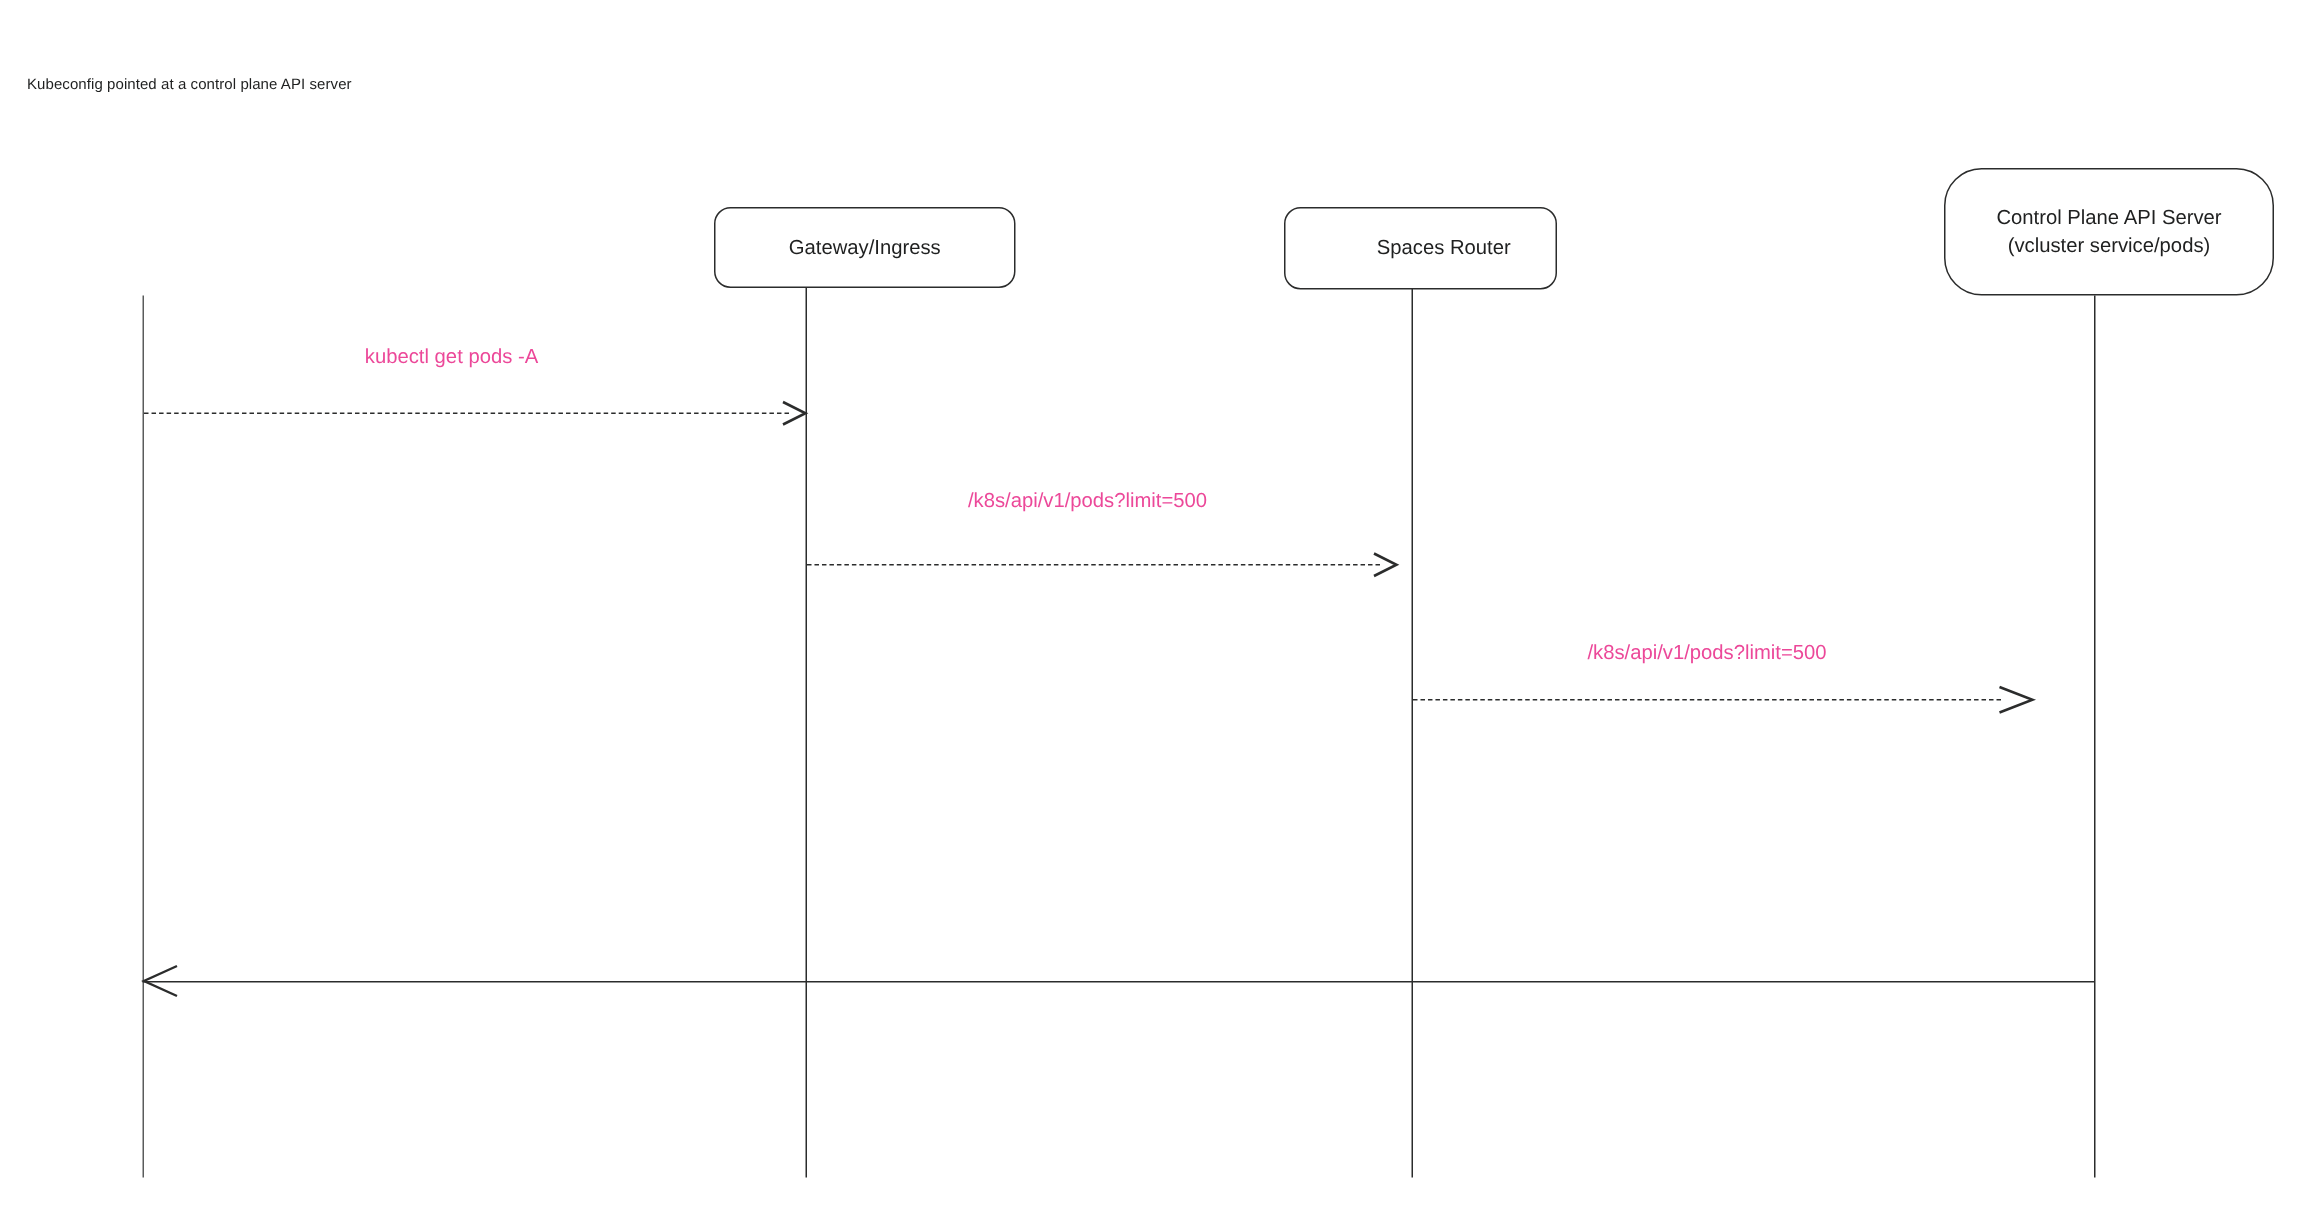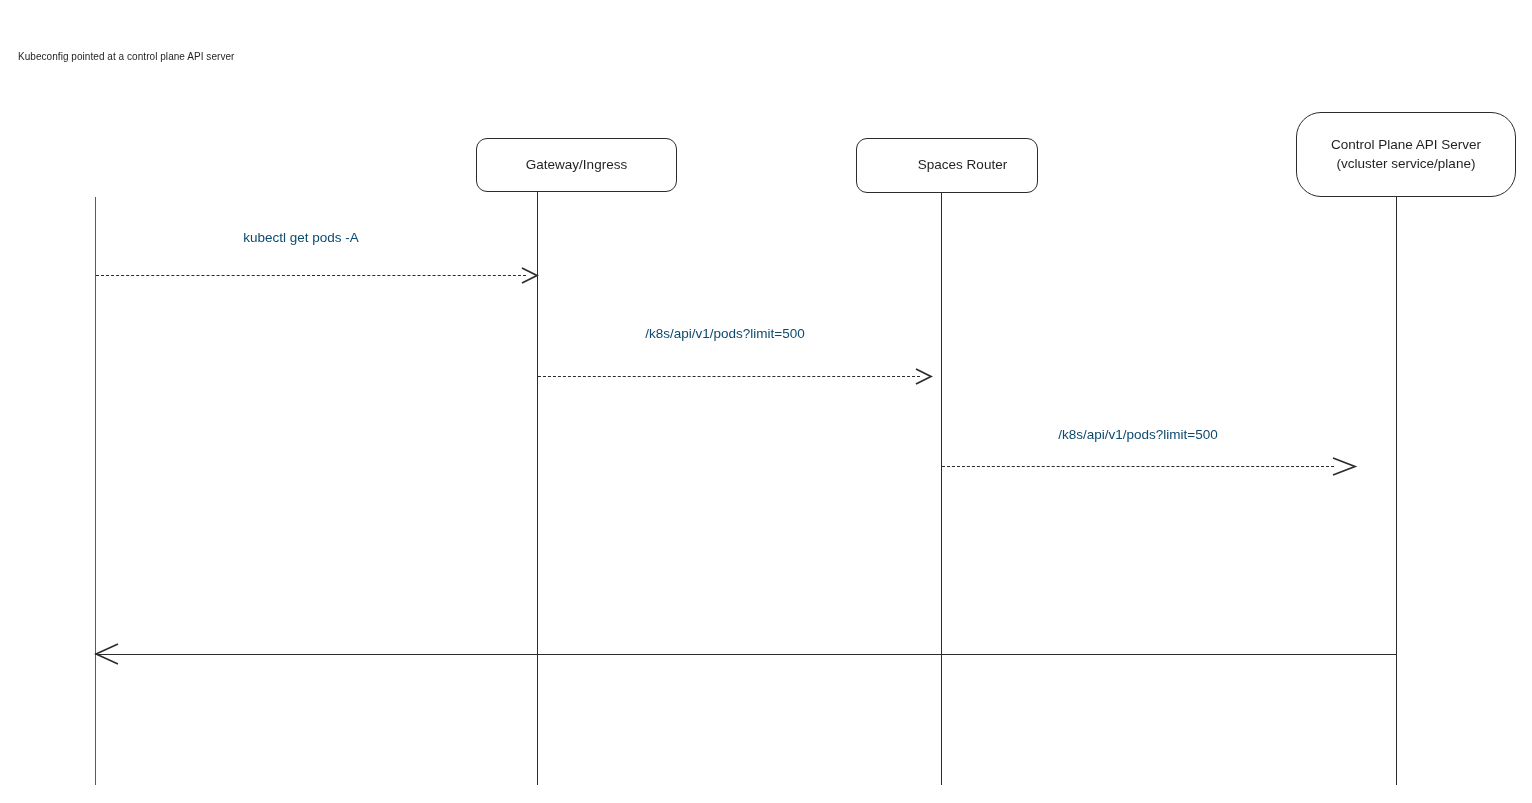--- a/index.html
+++ b/index.html
@@ -54,21 +54,21 @@
     position: absolute;
     width: 0;
     border-left: 1.4px solid #5a5c5c;
     z-index: 1;
   }
   .lifeline.dark { border-left-color: #2b2c2c; }
 
   .msg-label {
     position: absolute;
     font-size: 13.5px;
-    color: #0c4a6e;
+    color: #ec4899;
     white-space: nowrap;
     transform: translateX(-50%);
     z-index: 4;
   }
 
   .msg-line {
     position: absolute;
     height: 0;
     z-index: 2;
   }
@@ -103,21 +103,21 @@
   <div class="actor-box" id="actor-gateway" style="left:436px; top:138px; width:201px; height:54px;margin-left:40px;">
     <span>Gateway/Ingress</span>
   </div>
 
   <div class="actor-box" id="actor-spaces-router" style="left:856px; top:138px; width:182px; height:55px;padding-left:31px;">
     <span>Spaces Router</span>
   </div>
 
   <div class="actor-box" id="actor-control-plane" style="left:1296px; top:112px; width:220px; height:85px; flex-direction:column;border-radius:25px;">
     <span>Control Plane API Server</span>
-    <span>(vcluster service/plane)</span>
+    <span>(vcluster service/pods)</span>
   </div>
 
   <div class="msg-label" style="left:301px; top:230px;">kubectl get pods -A</div>
   <div class="msg-line dashed" style="left:96px; top:275px; width:430px;"></div>
   <div class="arrowhead" style="left:521px; top:267px;">
     <svg width="18" height="17" viewBox="0 0 18 17">
       <polyline points="1,1 16,8.5 1,16" fill="none" stroke="#2b2c2c" stroke-width="1.7"></polyline>
     </svg>
   </div>
 

